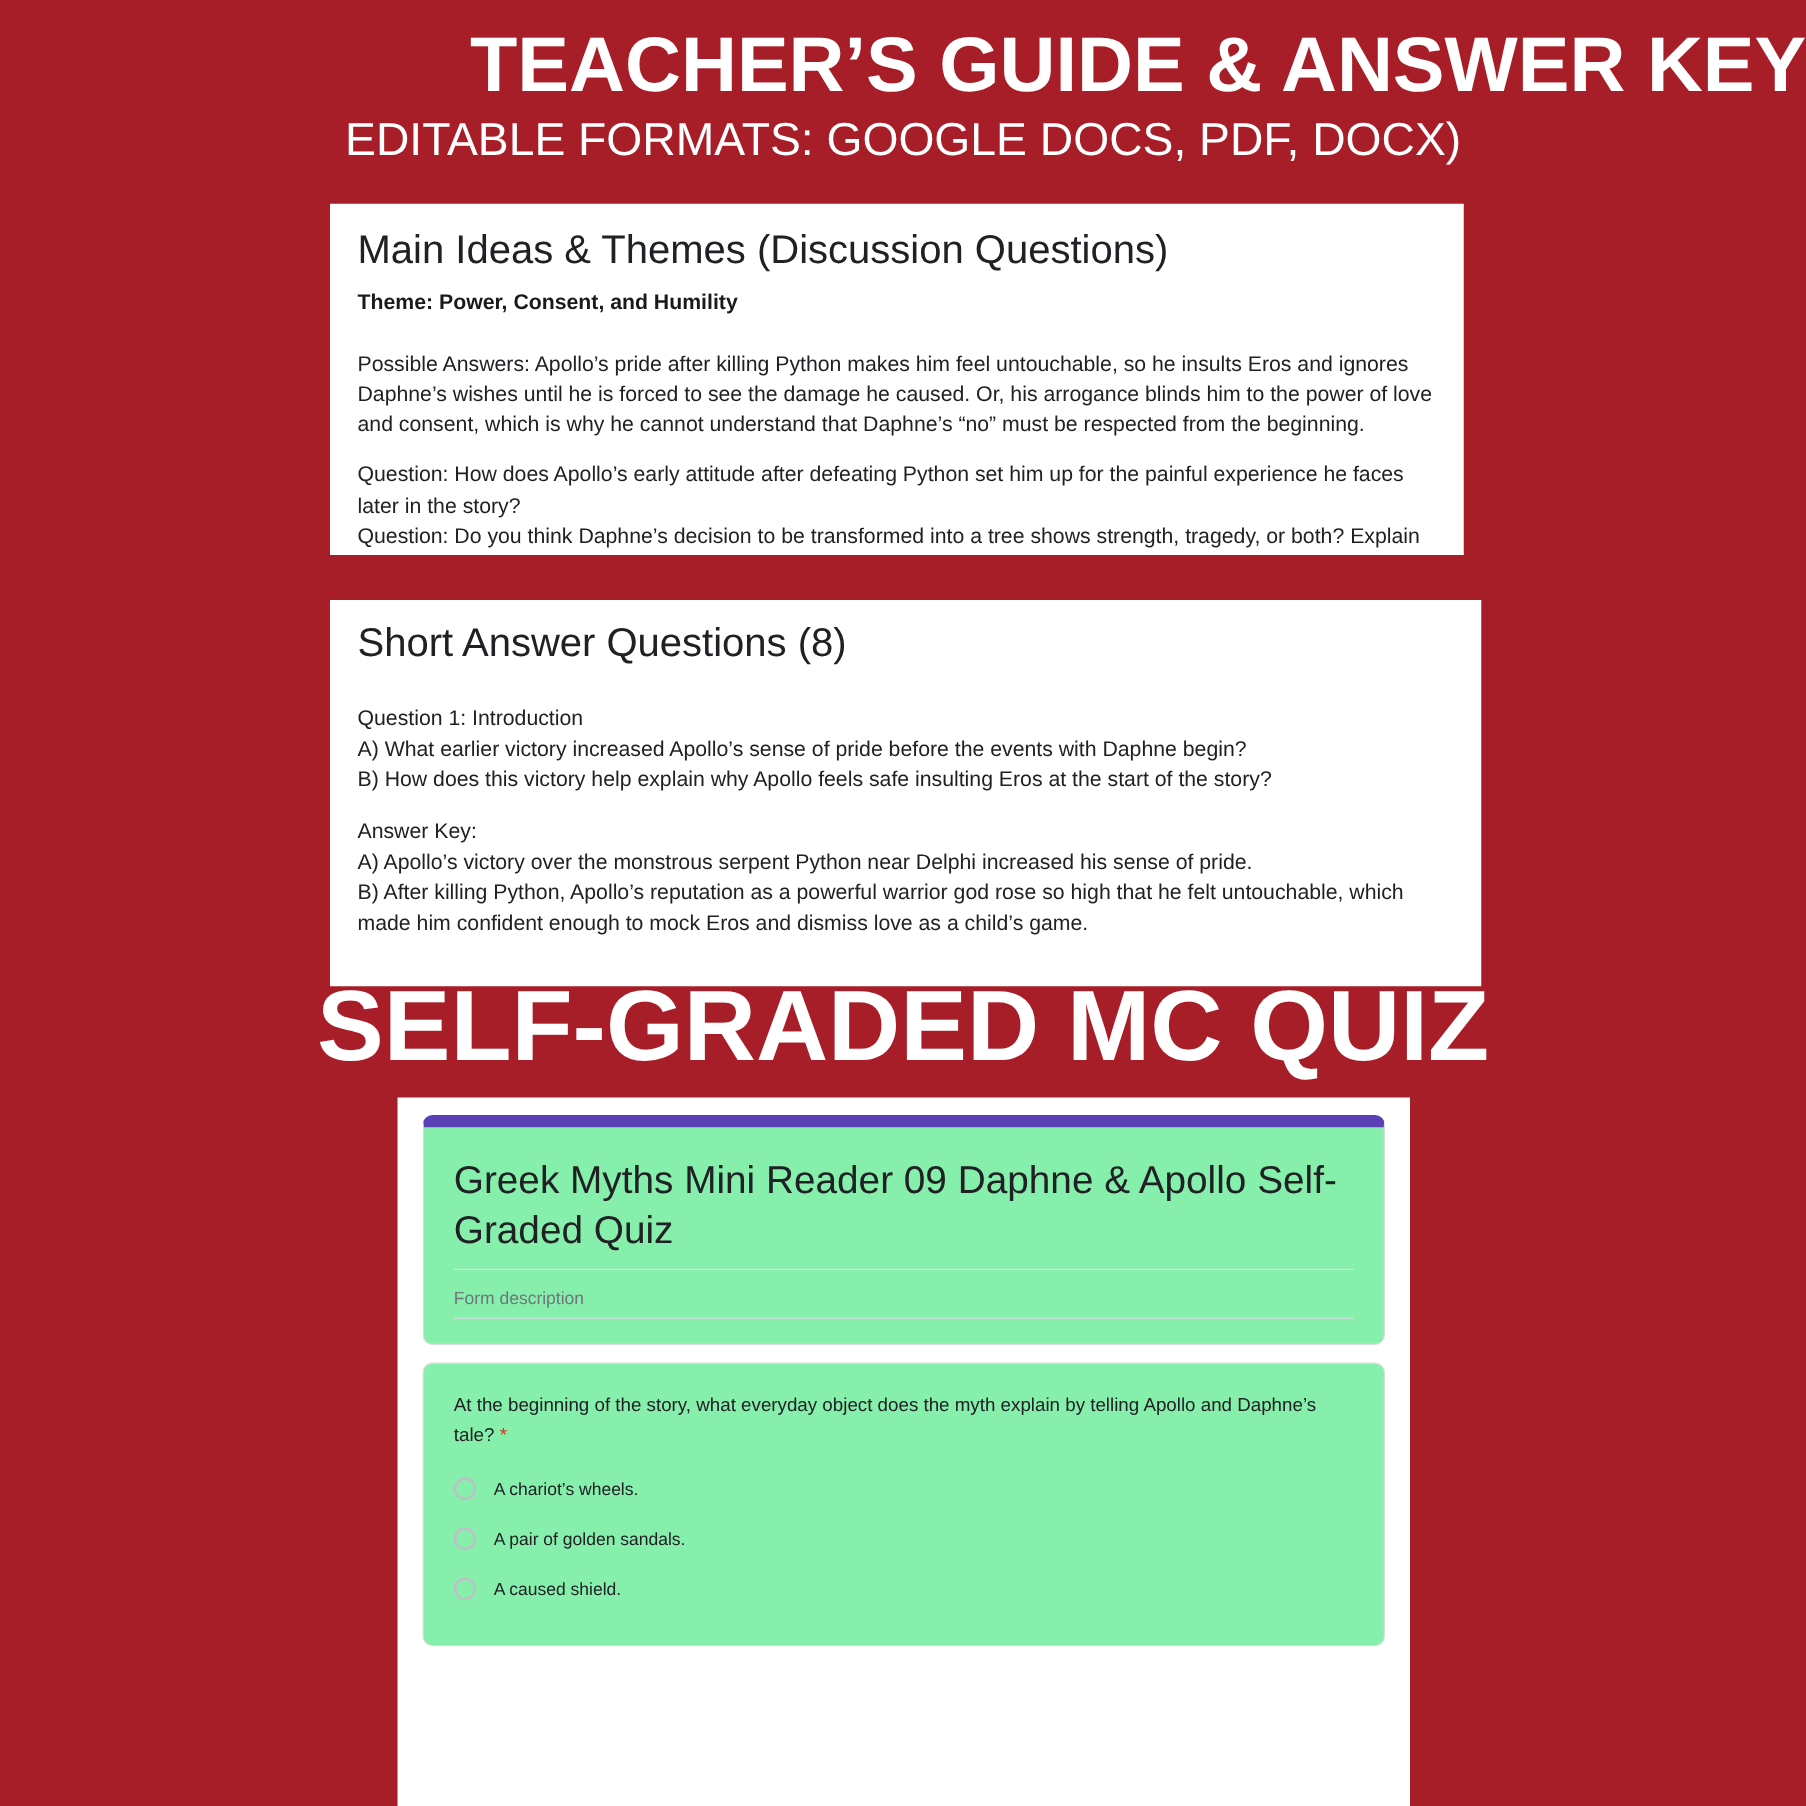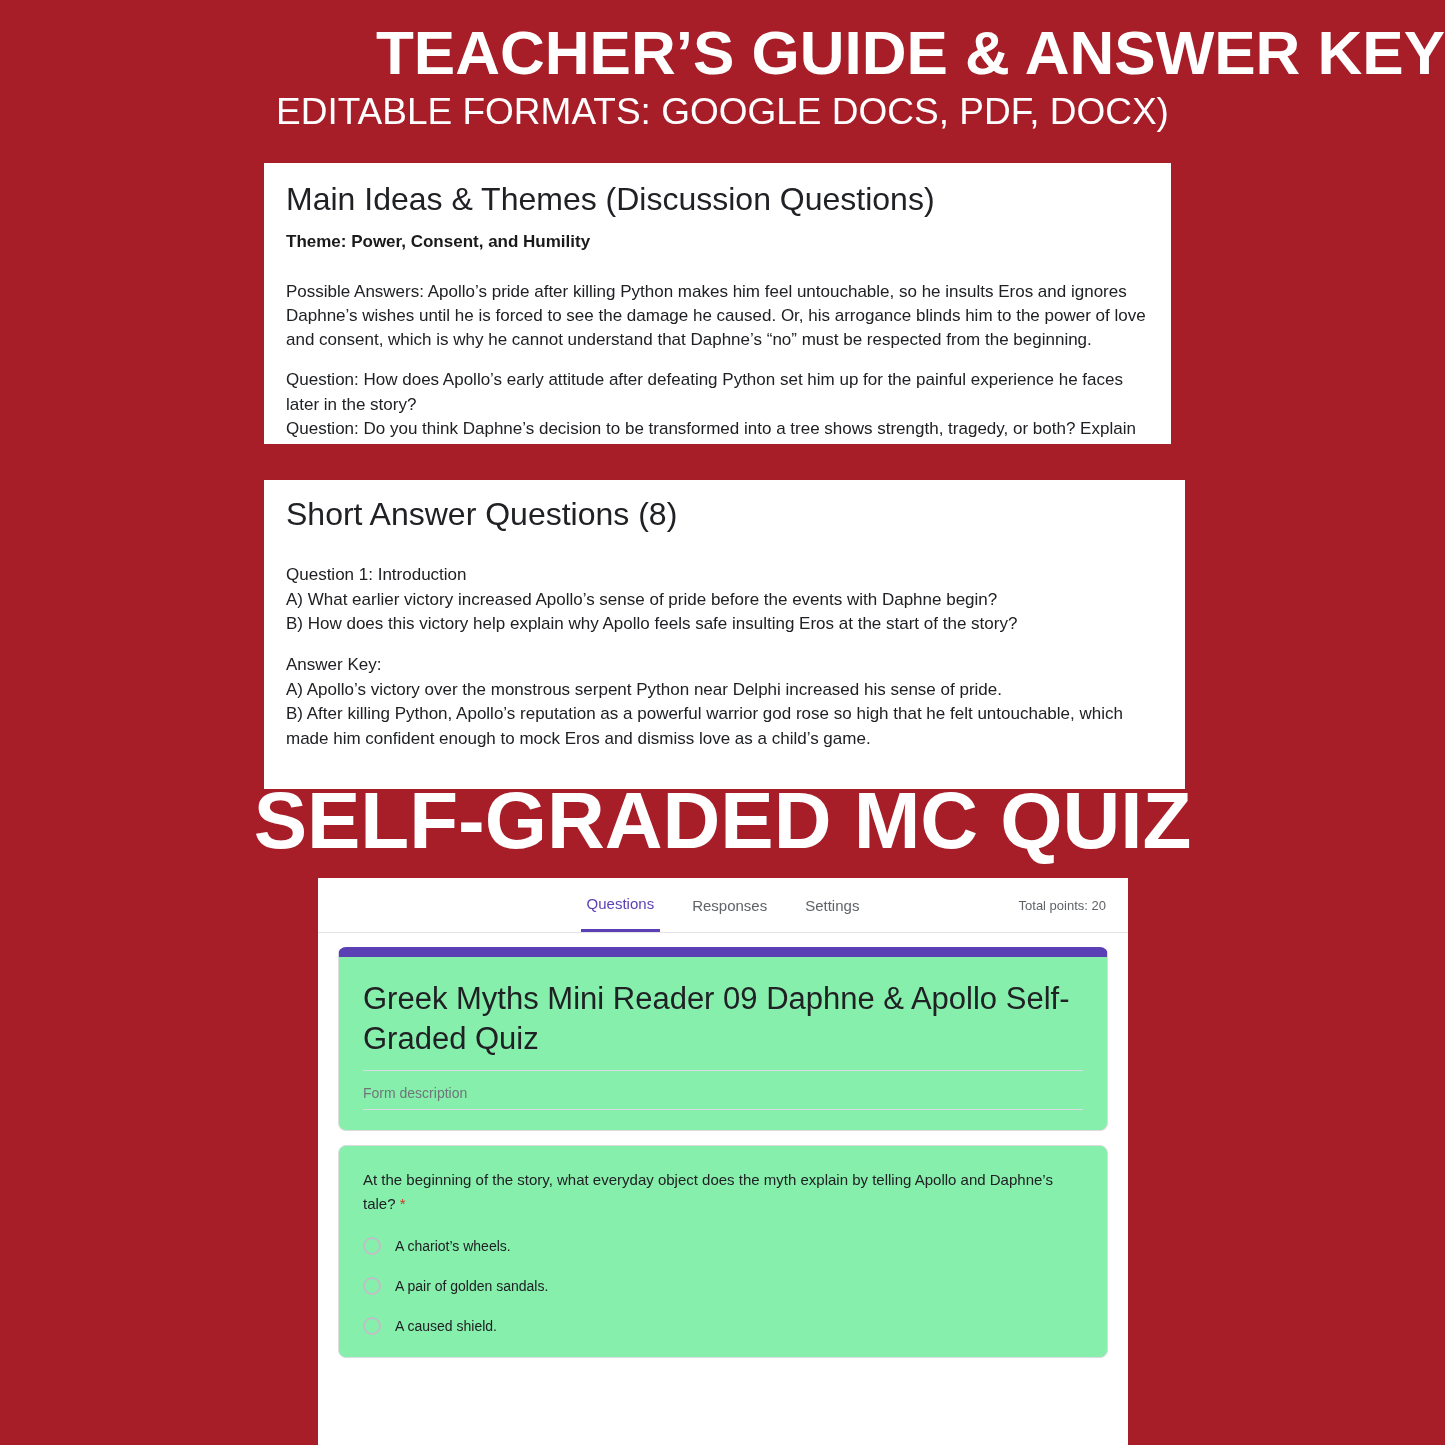--- a/index.html
+++ b/index.html
@@ -173,21 +173,21 @@
     border-bottom: 1px solid #dadce0;
   }
   .form-desc {
     font-size: 14px;
     color: #70757a;
     padding: 14px 0 8px 0;
     border-bottom: 1px solid #dadce0;
   }
   #form-question-card {
     margin-top: 14px;
-    padding: 22px 24px 22px 24px;
+    padding: 22px 24px 36px 24px;
   }
   .q-text {
     font-size: 15px;
     color: #202124;
     line-height: 1.55;
     position: relative;
     max-width: 700px;
   }
   .q-required {
     color: #d93025;
@@ -237,28 +237,20 @@
   <div class="doc-gap"></div>
   <div class="doc-line">Answer Key:</div>
   <div class="doc-line">A) Apollo’s victory over the monstrous serpent Python near Delphi increased his sense of pride.</div>
   <div class="doc-line">B) After killing Python, Apollo’s reputation as a powerful warrior god rose so high that he felt untouchable, which made him confident enough to mock Eros and dismiss love as a child’s game.</div>
 </div>
 
 <div class="mid-title">SELF-GRADED MC QUIZ</div>
 
 <div id="form-panel">
 
-  <div class="form-topbar">
-    <div class="form-tabs">
-      <div class="form-tab active">Questions</div>
-      <div class="form-tab">Responses</div>
-      <div class="form-tab">Settings</div>
-    </div>
-    <div class="form-points">Total points: 20</div>
-  </div>
 
   <div class="form-body">
 
     <div class="form-card" id="form-title-card">
       <div class="form-title">Greek Myths Mini Reader 09 Daphne &amp; Apollo Self-Graded Quiz</div>
       <div class="form-desc">Form description</div>
     </div>
 
     <div class="form-card" id="form-question-card">
       <div class="q-text">

